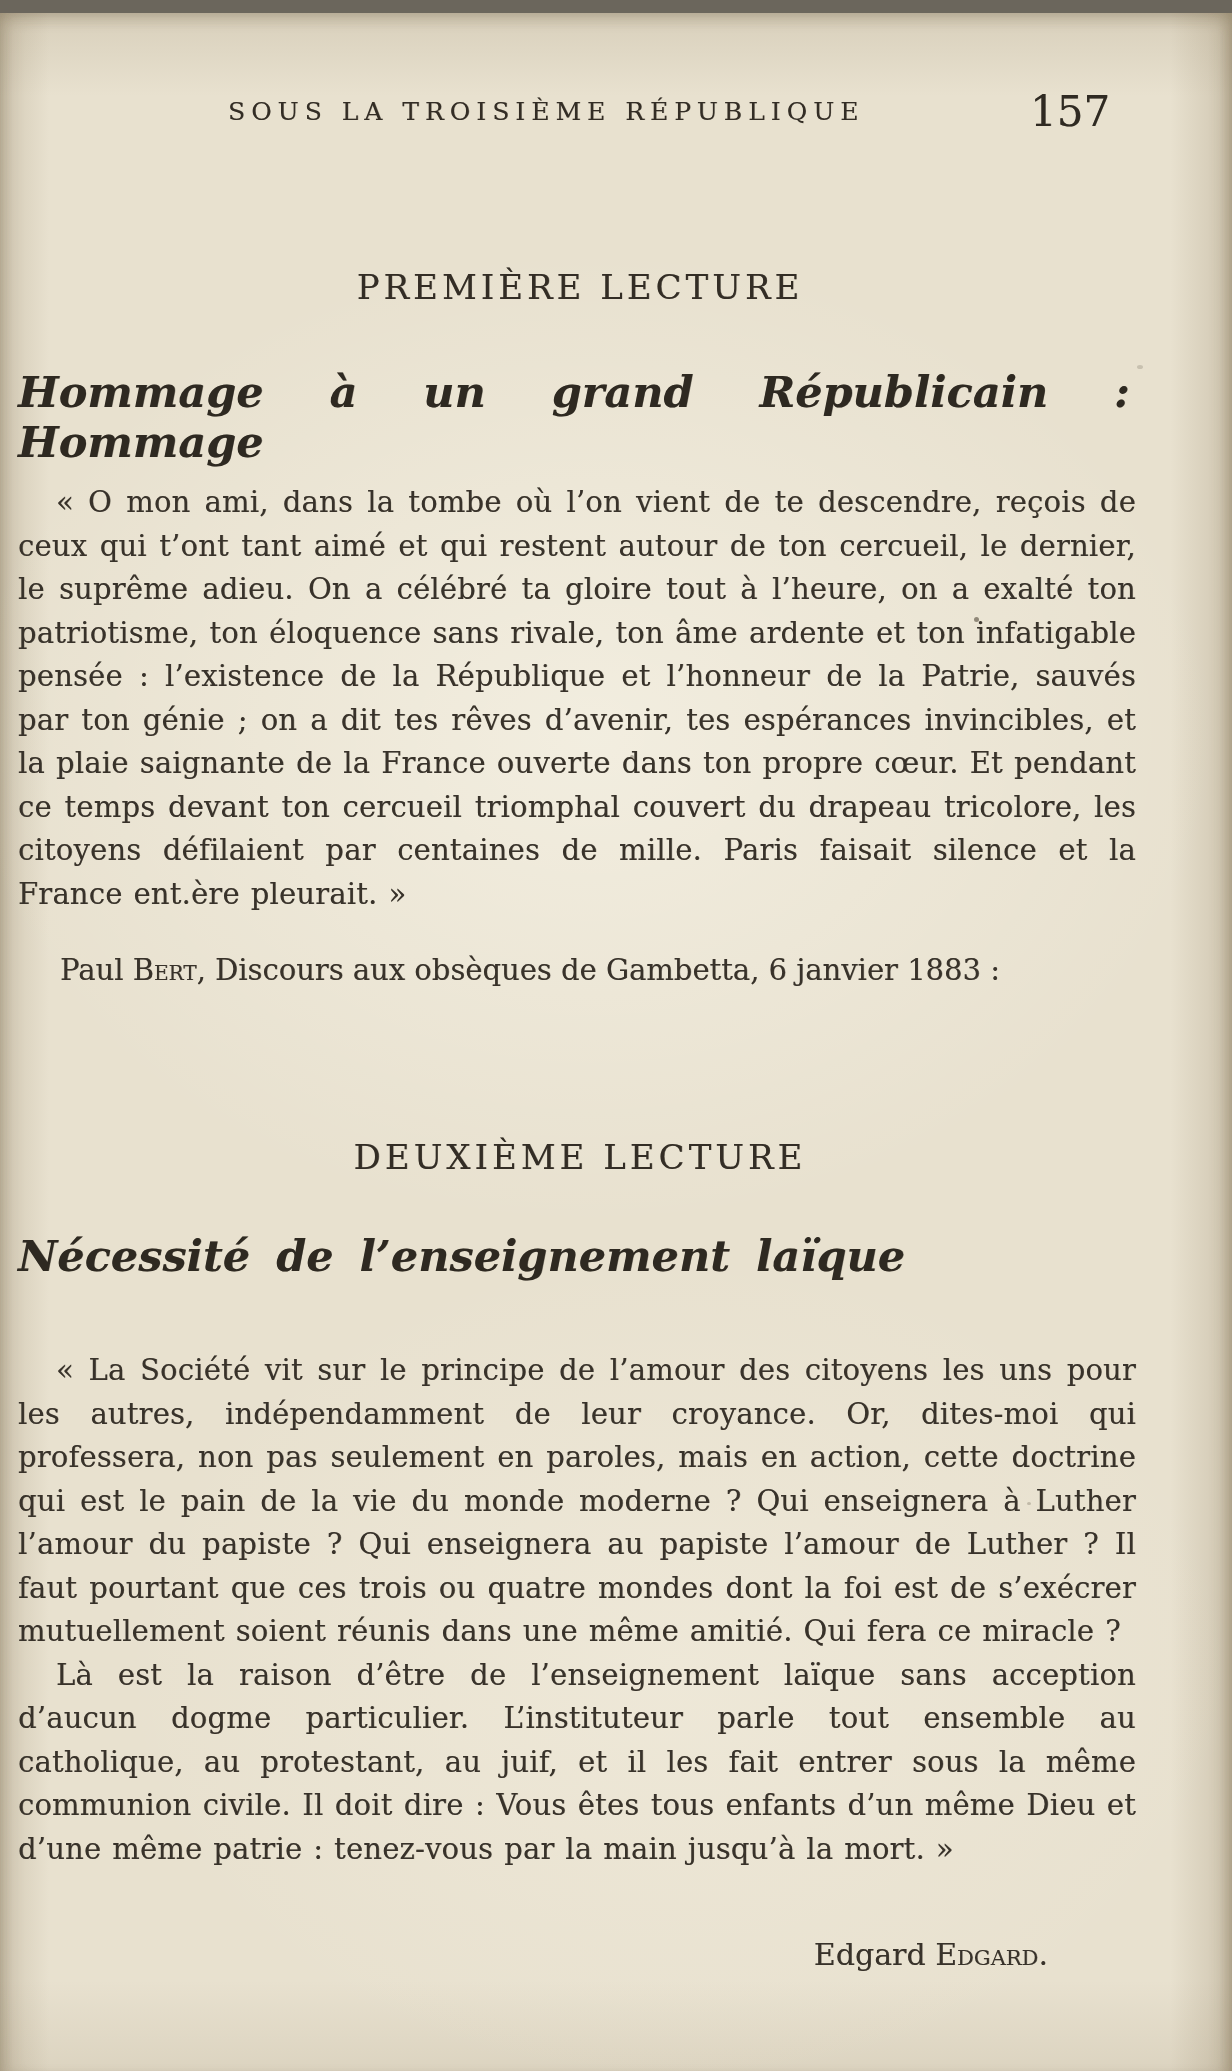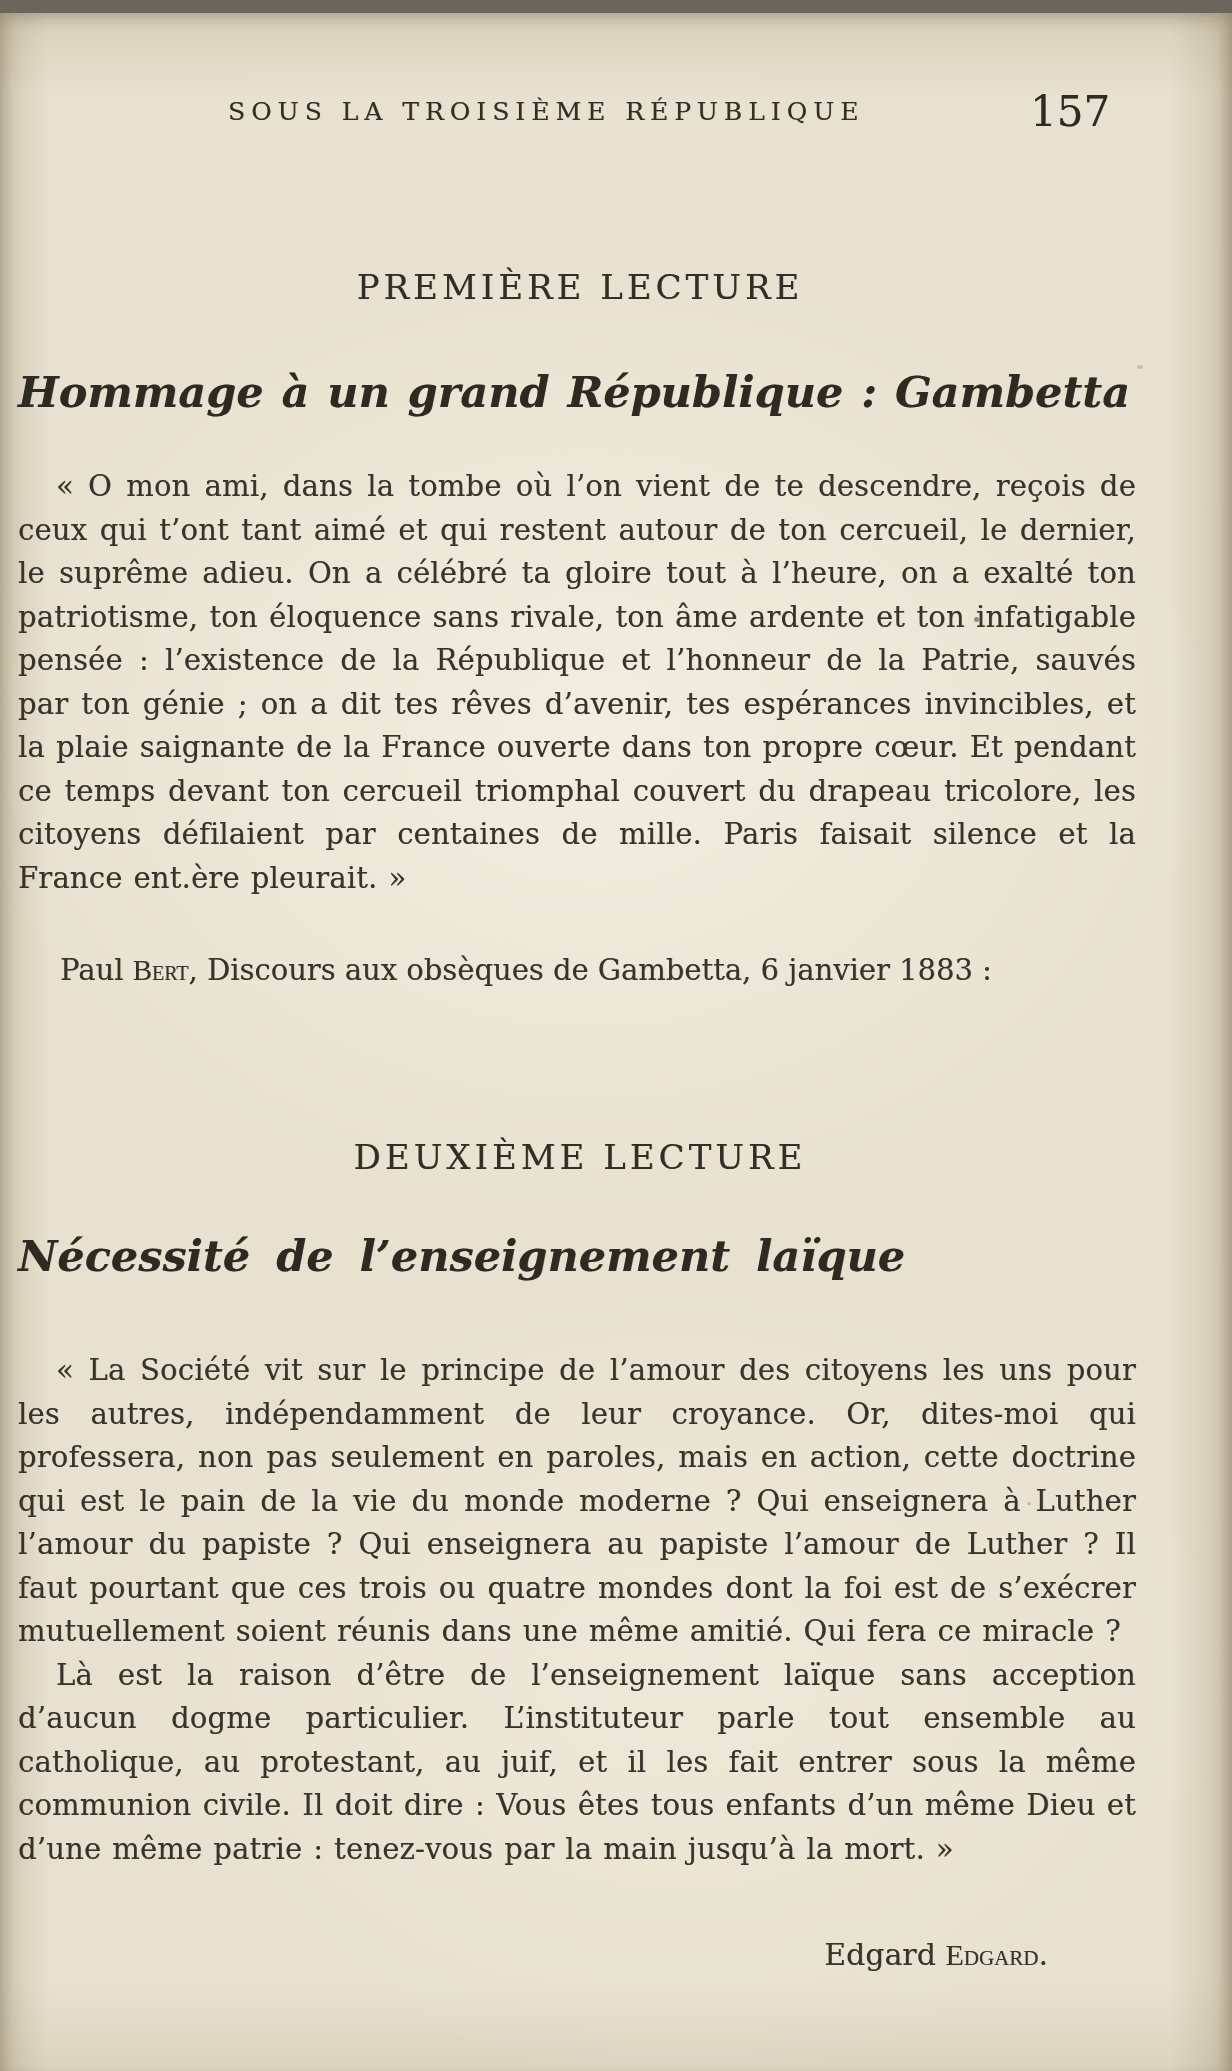--- a/index.html
+++ b/index.html
@@ -88,21 +88,21 @@
     font-size: 29px;
     line-height: 43.5px;
     text-align: justify;
     letter-spacing: 0.2px;
     word-spacing: 1.5px;
   }
   .body-text p {
     margin: 0;
     text-indent: 38px;
   }
-  .quote-1 { top: 452px; }
+  .quote-1 { top: 468px; }
   .attribution {
     position: absolute;
     top: 936px;
     left: 18px;
     width: 1118px;
     font-size: 29px;
     line-height: 43.5px;
     text-indent: 42px;
     white-space: nowrap;
   }
@@ -110,21 +110,21 @@
   .signature {
     position: absolute;
     top: 1924px;
     left: 18px;
     width: 1118px;
     box-sizing: border-box;
     padding-right: 88px;
     text-align: right;
     font-size: 30px;
   }
-  .sc { font-variant: small-caps; font-family: Liberation Serif, serif; }
+  .sc { font-variant: small-caps; }
   .speck {
     position: absolute;
     border-radius: 50%;
     background: rgba(70,60,45,0.55);
   }
   .speck-1 { left: 974px; top: 604px; width: 5px; height: 5px; }
   .speck-2 { left: 820px; top: 743px; width: 3px; height: 3px; opacity: .5; }
   .speck-3 { left: 630px; top: 742px; width: 4px; height: 4px; opacity: .6; }
   .speck-4 { left: 1027px; top: 1489px; width: 4px; height: 3px; opacity: .45; }
   .speck-5 { left: 1137px; top: 352px; width: 6px; height: 4px; opacity: .35; }
@@ -133,21 +133,21 @@
 <body>
 
 <div class="page">
 
   <span class="running-title ink">SOUS LA TROISIÈME RÉPUBLIQUE</span>
 
   <span class="page-number ink">157</span>
 
   <div class="lecture-heading lecture-1 ink">PREMIÈRE LECTURE</div>
 
-  <h1 class="section-title title-1 ink">Hommage à un grand République : Gambetta</h1>
+  <h1 class="section-title title-1 ink">Hommage à un grand Républicain : Hommage</h1>
 
   <div class="body-text quote-1 ink">
     <p>« O mon ami, dans la tombe où l’on vient de te descendre, reçois de ceux qui t’ont tant aimé et qui restent autour de ton cercueil, le dernier, le suprême adieu. On a célébré ta gloire tout à l’heure, on a exalté ton patriotisme, ton éloquence sans rivale, ton âme ardente et ton infatigable pensée : l’existence de la République et l’honneur de la Patrie, sauvés par ton génie ; on a dit tes rêves d’avenir, tes espérances invincibles, et la plaie saignante de la France ouverte dans ton propre cœur. Et pendant ce temps devant ton cercueil triomphal couvert du drapeau tricolore, les citoyens défilaient par centaines de mille. Paris faisait silence et la France ent.ère pleurait. »</p>
   </div>
 
   <div class="attribution ink">
     <span>Paul </span><span class="sc">Bert</span><span>, Discours aux obsèques de Gambetta, 6 janvier 1883 :</span>
   </div>
 
   <div class="lecture-heading lecture-2 ink">DEUXIÈME LECTURE</div>

